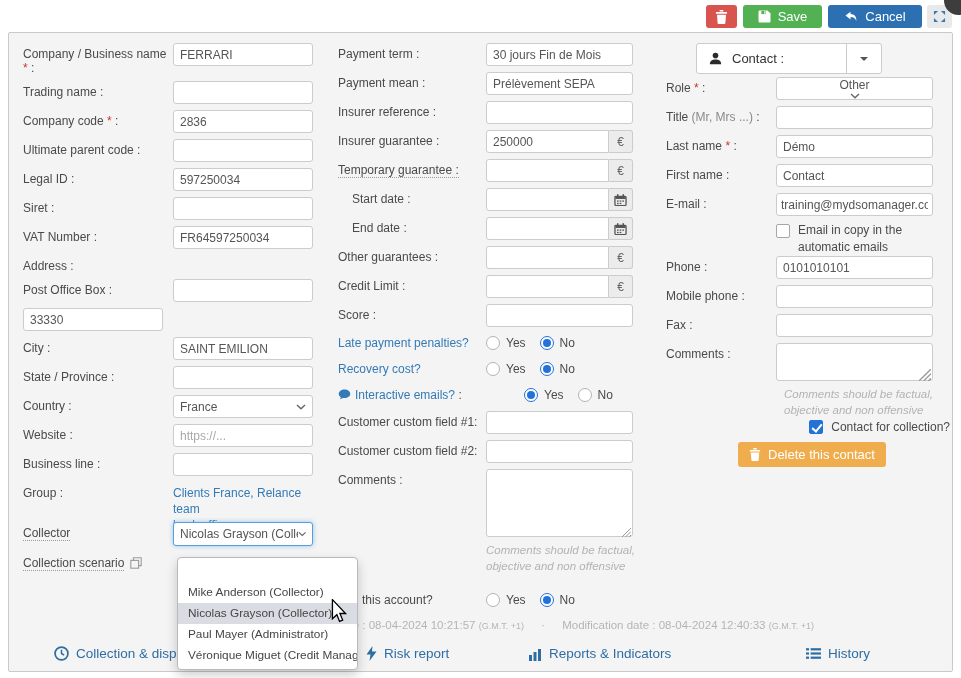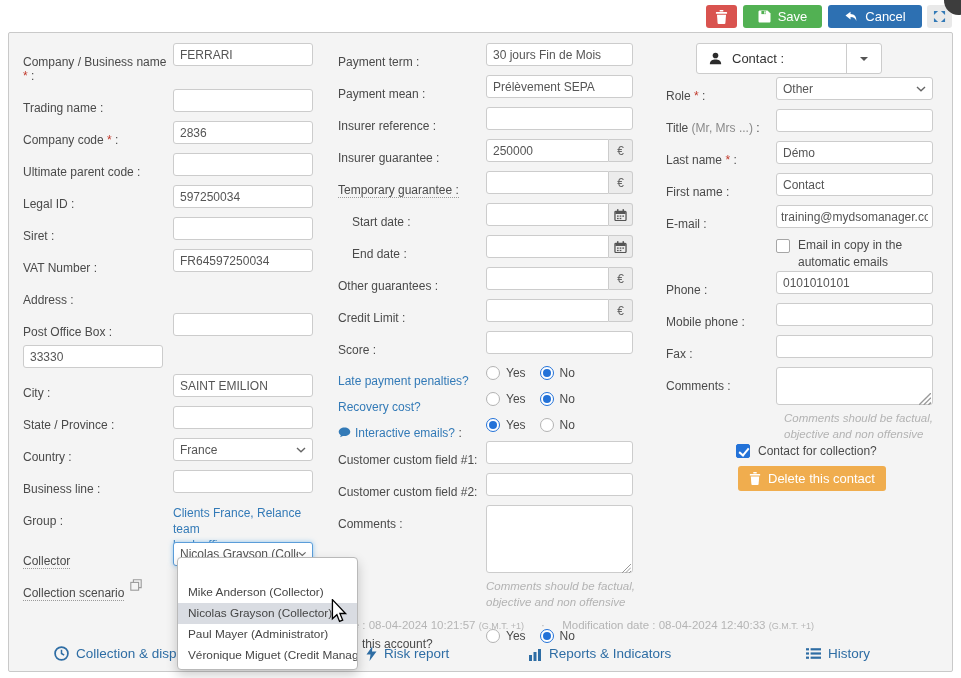--- a/index.html
+++ b/index.html
@@ -15,21 +15,21 @@
   #btn-expand{right:9px;width:25px;background:#e9e9e9;}
   .corner-circle{position:absolute;left:944px;top:-14px;width:29px;height:29px;border-radius:50%;background:#3d3d3d;}
   
   .panel{position:absolute;left:8px;top:32px;width:945px;height:640px;background:#f4f4f4;
          border:1px solid #c9c9c9;border-radius:2px;box-sizing:border-box;}
   .col{position:absolute;top:10px;}
   #col-left{left:14px;width:308px;}
   #col-mid{left:329px;width:306px;}
   #col-right{left:657px;width:284px;}
   .row{display:flex;align-items:flex-start;margin-bottom:6px;}
-  .lbl{padding-top:4px;color:#4a4a4a;flex:none;margin-top:8px;}
+  .lbl{padding-top:4px;color:#4a4a4a;flex:none;}
   #col-left .lbl{width:150px;}
   #col-mid .lbl{width:148px;}
   #col-right .lbl{width:110px;}
   .indent{padding-left:14px;width:134px !important;}
   .req{color:#c0392b;}
   .small{font-size:12px;color:#8a8a8a;}
   .dotted{border-bottom:1px dotted #9a9a9a;}
   
   .inp{height:23px;box-sizing:border-box;border:1px solid #ccc;border-radius:3px;padding:2px 6px;
        font-family:"Liberation Sans",sans-serif;font-size:12px;color:#555;background:#fff;outline:none;}
@@ -59,21 +59,21 @@
   .checkbox.checked::after{content:"";position:absolute;left:4px;top:1px;width:4px;height:8px;
             border:solid #fff;border-width:0 2px 2px 0;transform:rotate(40deg);}
   .note{font-style:italic;color:#b3b3b3;font-size:11.5px;line-height:16px;}
   .group-links{line-height:16px;padding-top:3px;}
   
   .contact-selector{display:flex;width:186px;height:31px;border:1px solid #ccc;border-radius:3px;background:#fff;
                     box-sizing:border-box;margin-left:30px;margin-bottom:3px;cursor:pointer;}
   .cs-main{flex:1;display:flex;align-items:center;gap:10px;padding-left:12px;font-size:13px;color:#333;}
   .cs-caret{width:34px;border-left:1px solid #ccc;display:flex;align-items:center;justify-content:center;}
   .caret-down{width:0;height:0;border-left:4px solid transparent;border-right:4px solid transparent;border-top:4px solid #555;}
-  .chk-row{display:flex;align-items:flex-start;}
+  .chk-row{display:flex;align-items:flex-start;justify-content:flex-end;}
   .delete-contact{margin-left:72px;height:25px;background:#f0ad4e;color:#fff;border:none;border-radius:3px;
                   font-family:"Liberation Sans",sans-serif;font-size:13px;display:flex;align-items:center;gap:7px;padding:0 11px;cursor:pointer;}
   
   .dates{position:absolute;left:281px;top:586px;color:#b5b5b5;font-size:11.5px;white-space:nowrap;}
   .dates .tz{font-size:9px;}
   .dates .sep{margin:0 14px;}
   .tab{position:absolute;top:613px;display:flex;align-items:center;gap:7px;color:#2e6da4;font-size:13.5px;cursor:pointer;white-space:nowrap;}
   #tab-0{left:45px;} #tab-1{left:357px;} #tab-2{left:519px;} #tab-3{left:797px;}
   
   .dropdown{position:absolute;left:177px;top:557px;width:181px;background:#fff;border:1px solid #b9b9b9;
@@ -170,20 +170,24 @@
       <div class="row">
         <div class="lbl">Country :</div>
         <div class="selectbox w140" style="width:140px;">
           <span class="txt">France</span>
           <svg width="10" height="6" viewBox="0 0 10 6" fill="none" stroke="#666" stroke-width="1.4">
               <polyline points="1,1 5,4.8 9,1"></polyline>
             </svg>
         </div>
       </div>
       <div class="row">
+        <div class="lbl">Website :</div>
+        <input class="inp w140" placeholder="https://..." style="">
+      </div>
+      <div class="row">
         <div class="lbl">Business line :</div>
         <input class="inp w140" style="">
       </div>
       <div class="row" style="height:34px;">
         <div class="lbl">Group :</div>
         <div class="group-links">
           <div class="link">Clients France, Relance team</div>
           <div class="link">back office</div>
         </div>
       </div>
@@ -305,21 +309,21 @@
       </div>
       <div class="row" style="height:20px;">
         <div class="lbl" style="padding-top:3px;"><span class="link">Recovery cost?</span></div>
         <div class="radio-group">
           <span class="radio"></span>
             <span class="radio-lbl">Yes</span>
           <span class="radio sel"></span>
             <span class="radio-lbl">No</span>
         </div>
       </div>
-      <div class="row" style="height:20px;">
+      <div class="row" style="height:20px;gap:38px;">
         <div class="lbl" style="padding-top:3px;">
           <svg style="vertical-align:-1px;margin-right:4px;" width="13" height="11" viewBox="0 0 14 12">
               <path d="M7 0.5 C3.4 0.5 0.7 2.6 0.7 5.2 C0.7 6.7 1.6 8 3 8.9 L2.2 11.3 L5.2 9.7 C5.8 9.8 6.4 9.9 7 9.9 C10.6 9.9 13.3 7.8 13.3 5.2 C13.3 2.6 10.6 0.5 7 0.5 Z" fill="#337ab7"></path>
             </svg><span class="link">Interactive emails?</span><span> :</span>
         </div>
         <div class="radio-group">
           <span class="radio sel"></span>
             <span class="radio-lbl">Yes</span>
           <span class="radio"></span>
             <span class="radio-lbl">No</span>
@@ -367,21 +371,21 @@
               <path d="M0.8 11.2 C0.8 8 3.2 7 6 7 C8.8 7 11.2 8 11.2 11.2 Z" fill="#2b2b2b"></path>
             </svg>
           <span>Contact :</span>
         </div>
         <div class="cs-caret">
           <span class="caret-down"></span>
         </div>
       </div>
       <div class="row">
         <div class="lbl"><span>Role</span><span class="req"> *</span><span> :</span></div>
-        <div class="selectbox" style="width:157px;">
+        <div class="selectbox" style="width:157px;flex-direction:column;">
           <span class="txt">Other</span>
           <svg width="10" height="6" viewBox="0 0 10 6" fill="none" stroke="#666" stroke-width="1.4">
               <polyline points="1,1 5,4.8 9,1"></polyline>
             </svg>
         </div>
       </div>
       <div class="row">
         <div class="lbl"><span>Title</span> <span class="small">(Mr, Mrs ...)</span><span> :</span></div>
         <input class="inp w157" style="">
       </div>

